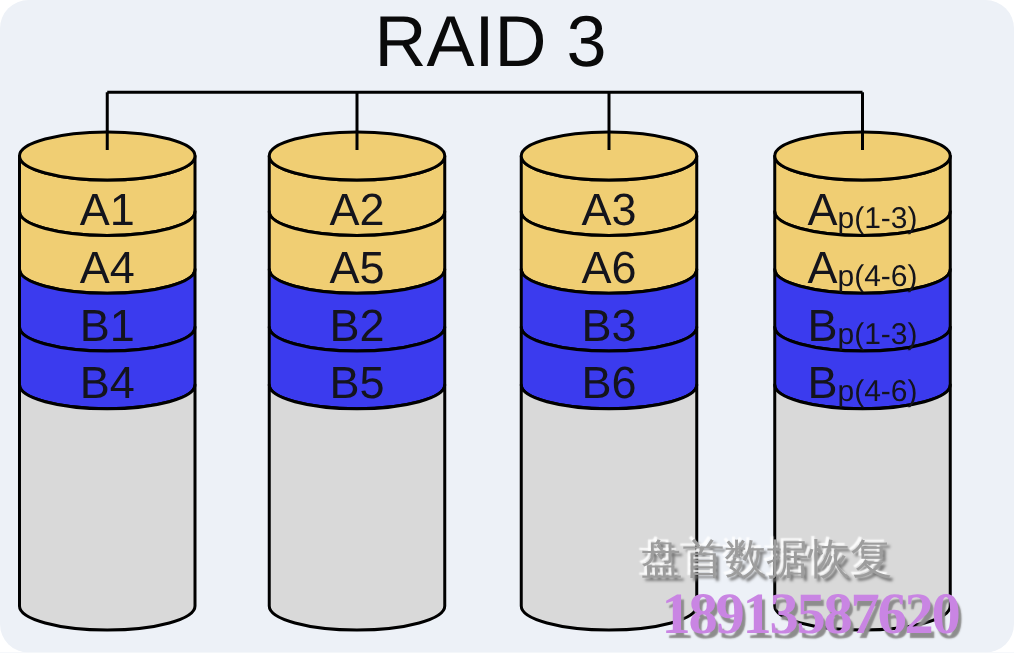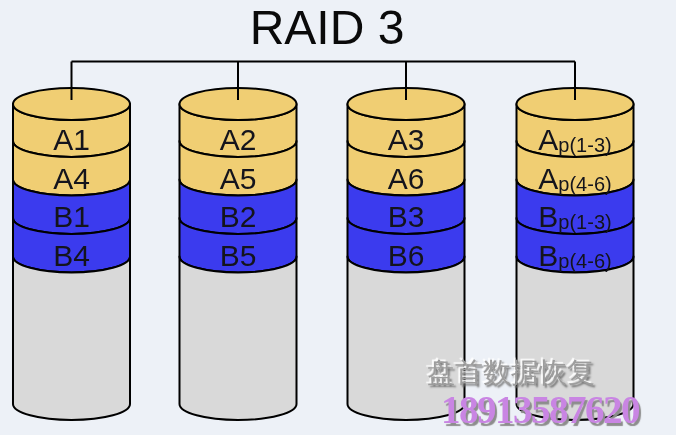--- a/index.html
+++ b/index.html
@@ -2,20 +2,21 @@
 <html style="--bg: #edf1f7; --band-a: #f0ce73; --band-b: #3b3bee; --band-empty: #d9d9d9; --outline: #000000; --label: #14141c; --title-c: #0a0a0a; --wm: #9d9d9d; --wm-phone: #c985e3;"><head>
 <meta charset="utf-8">
 <style>
   html,body { margin:0; padding:0; }
   .canvas {
     position:relative;
     width:676px; height:435px;
     background:var(--bg,#edf1f7);
     font-family:"Liberation Sans", sans-serif;
     overflow:hidden;
+    border-radius:19px;
   }
   svg { display:block; }
   .title-text {
     font-size:48px;
     fill:var(--title-c,#0a0a0a);
     text-anchor:middle;
     font-family:"Liberation Sans", sans-serif;
   }
   .bus, .stub {
     stroke:var(--outline,#000);

